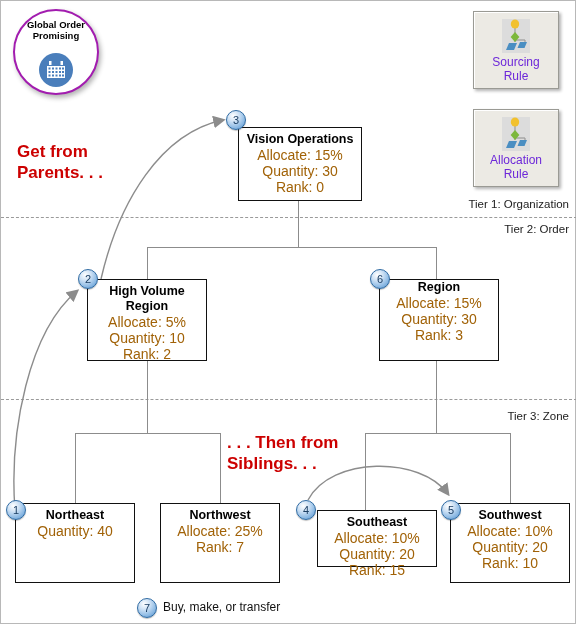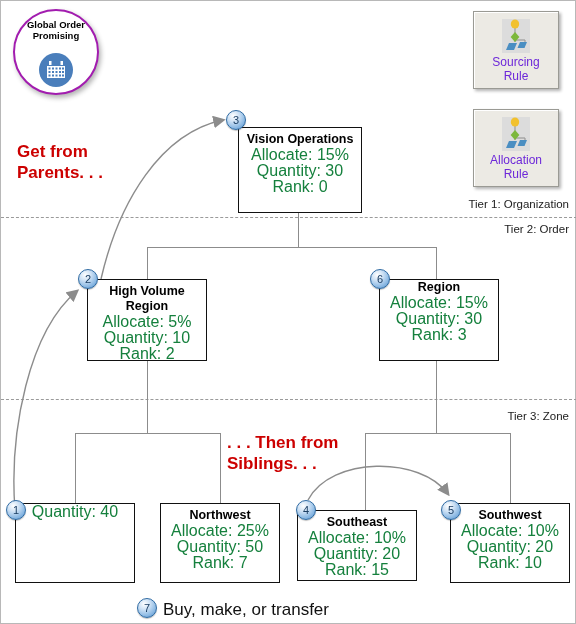--- a/index.html
+++ b/index.html
@@ -13,21 +13,21 @@
          background:radial-gradient(circle at 35% 28%, #ffffff 0%, #cfe2f5 32%, #87b6e2 70%, #4e85bf 100%);
          border:1px solid #2f6ba3;box-sizing:border-box;
          font-size:11px;line-height:18px;text-align:center;color:#1b3e63;
          font-family:"Liberation Sans",sans-serif;z-index:40;
          box-shadow:0 1px 1px rgba(0,0,0,.25);}
 
   
   .node{position:absolute;border:1px solid #111;background:#fff;box-sizing:border-box;
         z-index:30;text-align:center;}
   .node .ttl{font-weight:bold;font-size:12.5px;color:#000;line-height:15px;padding-top:4px;}
-  .node .row{font-size:16px;color:#15803d;line-height:16px;}
+  .node .row{font-size:14px;color:#a16207;line-height:16px;}
 
   
   .ln{position:absolute;background:#8c8c8c;z-index:10;}
   .lnv{width:1px;}
   .lnh{height:1px;}
 
   .dash{position:absolute;left:0;width:576px;height:0;
         border-top:1px dashed #9a9a9a;z-index:5;}
 
   .tier{position:absolute;font-size:11.5px;color:#222;z-index:20;
@@ -92,21 +92,21 @@
         <path d="M0,0 L9,4.5 L0,9 Z" fill="#8c8c8c"></path>
       </marker>
     </defs>
 
     <path d="M14,510 C8,430 28,330 76,290" fill="none" stroke="#8c8c8c" stroke-width="1.4" marker-end="url(#ah)"></path>
     <path d="M100,278 C118,200 160,132 222,119" fill="none" stroke="#8c8c8c" stroke-width="1.4" marker-end="url(#ah)"></path>
 
     <path d="M307,499 C330,455 420,455 447,493" fill="none" stroke="#8c8c8c" stroke-width="1.4" marker-end="url(#ah)"></path>
   </svg>
 
-  <div class="node" style="left:237px;top:126px;width:124px;height:86px">
+  <div class="node" style="left:237px;top:126px;width:124px;height:74px">
     <div class="ttl">Vision Operations</div>
     <div class="row">Allocate: 15%</div>
     <div class="row">Quantity: 30</div>
     <div class="row">Rank: 0</div>
   </div>
   <div class="badge" style="left:225px;top:109px">3</div>
 
   <div class="node" style="left:86px;top:278px;width:120px;height:82px">
     <div class="ttl">High Volume</div>
     <div class="ttl" style="padding-top:0">Region</div>
@@ -118,32 +118,32 @@
 
   <div class="node" style="left:378px;top:278px;width:120px;height:82px">
     <div class="ttl" style="padding-top:0">Region</div>
     <div class="row">Allocate: 15%</div>
     <div class="row">Quantity: 30</div>
     <div class="row">Rank: 3</div>
   </div>
   <div class="badge" style="left:369px;top:268px">6</div>
 
   <div class="node" style="left:14px;top:502px;width:120px;height:80px">
+    <div class="ttl">Northeast</div>
     <div class="row">Quantity: 40</div>
   </div>
   <div class="badge" style="left:5px;top:499px">1</div>
 
   <div class="node" style="left:159px;top:502px;width:120px;height:80px">
     <div class="ttl">Northwest</div>
     <div class="row">Allocate: 25%</div>
-    <div class="row">Quantity: 50</div>
     <div class="row">Rank: 7</div>
   </div>
 
-  <div class="node" style="left:296px;top:509px;width:120px;height:71px">
+  <div class="node" style="left:316px;top:509px;width:120px;height:57px">
     <div class="ttl">Southeast</div>
     <div class="row">Allocate: 10%</div>
     <div class="row">Quantity: 20</div>
     <div class="row">Rank: 15</div>
   </div>
   <div class="badge" style="left:295px;top:499px">4</div>
 
   <div class="node" style="left:449px;top:502px;width:120px;height:80px">
     <div class="ttl">Southwest</div>
     <div class="row">Allocate: 10%</div>
@@ -151,21 +151,21 @@
     <div class="row">Rank: 10</div>
   </div>
   <div class="badge" style="left:440px;top:499px">5</div>
 
   <div class="red" style="left:16px;top:140px">Get from
 Parents. . .</div>
   <div class="red" style="left:226px;top:431px">. . . Then from
 Siblings. . .</div>
 
   <div class="badge" style="left:136px;top:597px">7</div>
-  <div style="position:absolute;left:162px;top:599px;font-size:17px;color:#111;z-index:40">Buy, make, or transfer</div>
+  <div style="position:absolute;left:162px;top:599px;font-size:12px;color:#111;z-index:40">Buy, make, or transfer</div>
 
   <div class="logo">
     <div class="lt">Global Order</div>
     <div class="lt" style="top:19px">Promising</div>
     <div class="cal">
       <svg width="34" height="34" viewBox="0 0 34 34">
         <rect x="8" y="10" width="18" height="15" fill="#ffffff"></rect>
         <rect x="8" y="10" width="18" height="3" fill="#4a7ebb"></rect>
         <rect x="10" y="8" width="2.5" height="4" fill="#ffffff"></rect>
         <rect x="21.5" y="8" width="2.5" height="4" fill="#ffffff"></rect>

